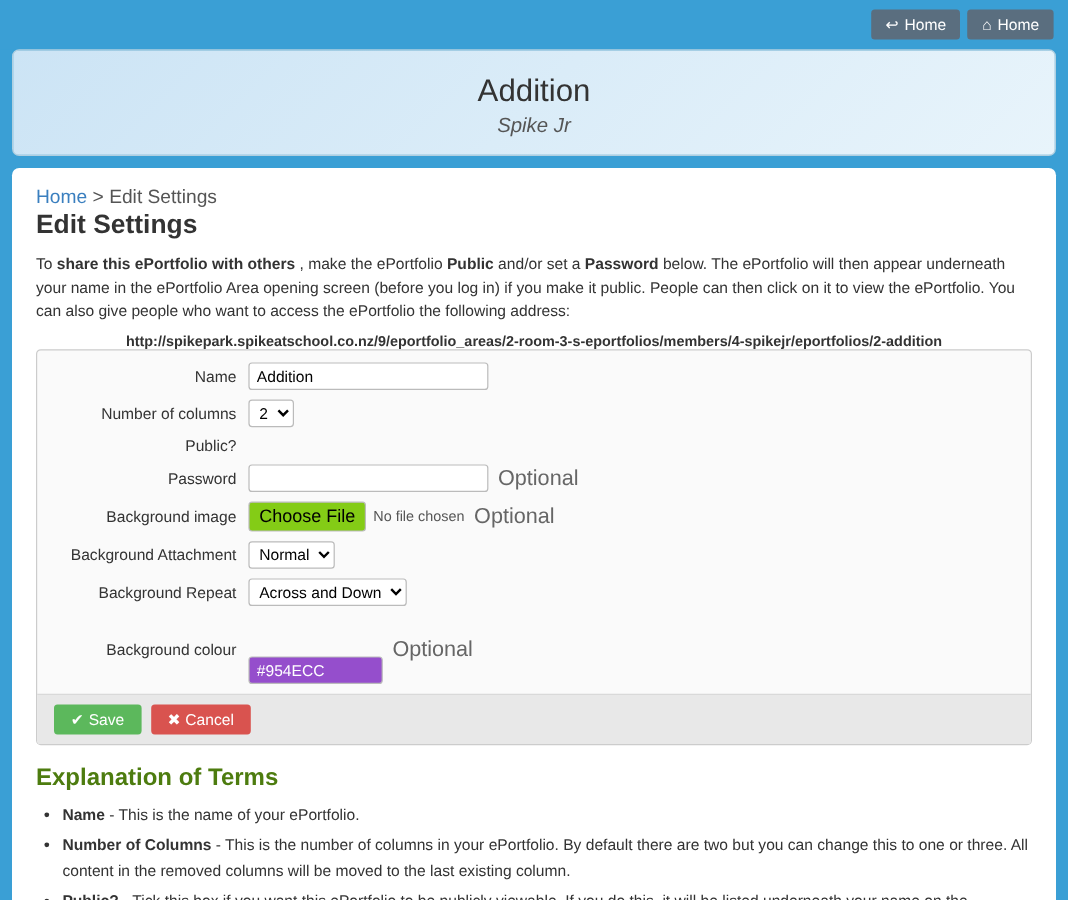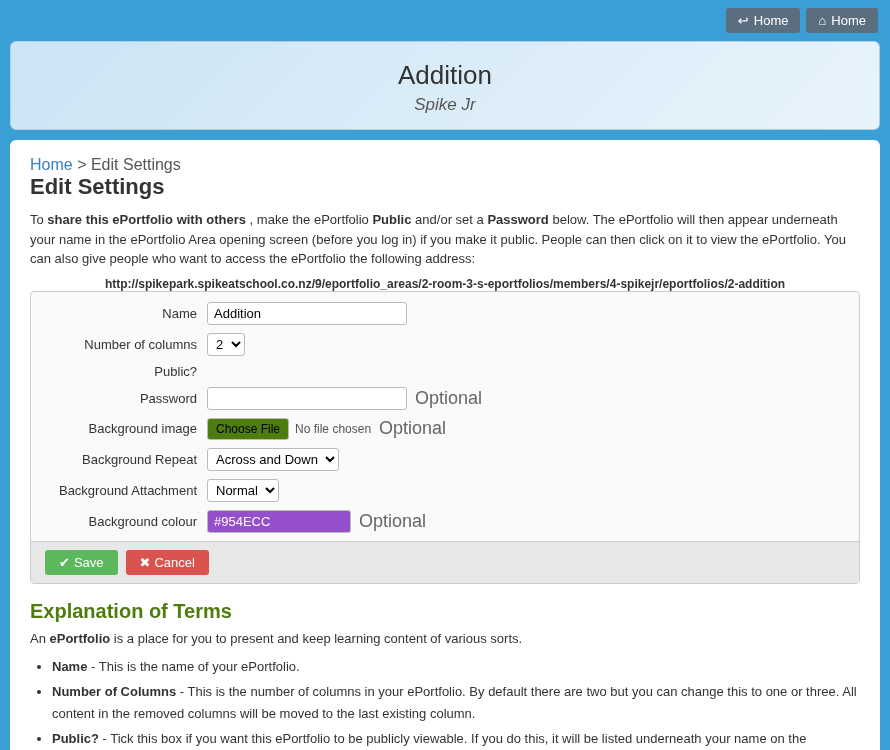--- a/index.html
+++ b/index.html
@@ -143,42 +143,43 @@
     select.form-control {
       padding: 2px 4px;
     }
 
     .color-input-wrapper {
       display: flex;
       align-items: center;
       gap: 6px;
     }
     .color-box {
-      width: 144px;
+      width: 112px;
       padding: 3px 6px;
       border: 1px solid #bbb;
       border-radius: 3px;
       font-size: 13px;
       background: #954ECC;
       color: white;
+      margin-top: 34px;
     }
 
     
     .file-input-area {
       display: flex;
       align-items: center;
       gap: 6px;
     }
     .file-btn {
-      background: #4d7c0f;
+      background: #84cc16;
       border: 1px solid #bbb;
       padding: 3px 8px;
       border-radius: 3px;
       cursor: pointer;
-      font-size: 12px;
+      font-size: 15px;
     }
     .file-no-file {
       font-size: 12px;
       color: #555;
     }
 
     
     .form-actions {
       background: #e8e8e8;
       border-top: 1px solid #ccc;
@@ -306,34 +307,34 @@
     <div class="form-row">
       <label class="form-label">Background image</label>
       <div class="file-input-area">
         <button class="file-btn">Choose File</button>
         <span class="file-no-file">No file chosen</span>
       </div>
       <span class="optional-text">Optional</span>
     </div>
 
     <div class="form-row">
+      <label class="form-label">Background Attachment</label>
+      <select class="form-control">
+        <option selected="">Normal</option>
+        <option>Fixed</option>
+      </select>
+    </div>
+
+    <div class="form-row">
       <label class="form-label">Background Repeat</label>
       <select class="form-control">
         <option selected="">Across and Down</option>
         <option>Across</option>
         <option>Down</option>
         <option>None</option>
-      </select>
-    </div>
-
-    <div class="form-row">
-      <label class="form-label">Background Attachment</label>
-      <select class="form-control">
-        <option selected="">Normal</option>
-        <option>Fixed</option>
       </select>
     </div>
 
     <div class="form-row">
       <label class="form-label">Background colour</label>
       <div class="color-input-wrapper">
         <input type="text" class="color-box" value="#954ECC" style="">
       </div>
       <span class="optional-text">Optional</span>
     </div>
@@ -346,25 +347,20 @@
       <button class="btn-cancel">
         <span>✖</span>
         <span>Cancel</span>
       </button>
     </div>
 
   </div>
 
   <h3 class="explanation-title">Explanation of Terms</h3>
 
-  <p class="explanation-intro">
-    <span>An </span>
-    <strong>ePortfolio</strong>
-    <span> is a place for you to present and keep learning content of various sorts.</span>
-  </p>
 
   <ul class="explanation-list" id="explanation-list">
   <li><strong>Name</strong> - This is the name of your ePortfolio.</li>
       <li><strong>Number of Columns</strong> - This is the number of columns in your ePortfolio. By default there are two but you can change this to one or three. All content in the removed columns will be moved to the last existing column.</li>
       <li><strong>Public?</strong> - Tick this box if you want this ePortfolio to be publicly viewable. If you do this, it will be listed underneath your name on the ePortfolio Area opening page. You can also set a password to limit who can access this publicly vieweable ePortfolio.</li>
     </ul>
 
 </div>
 
 </body></html>

